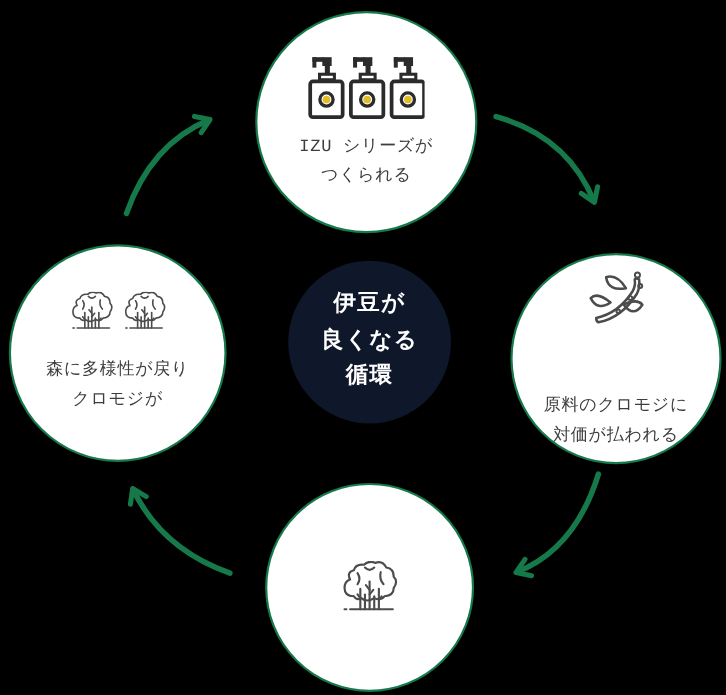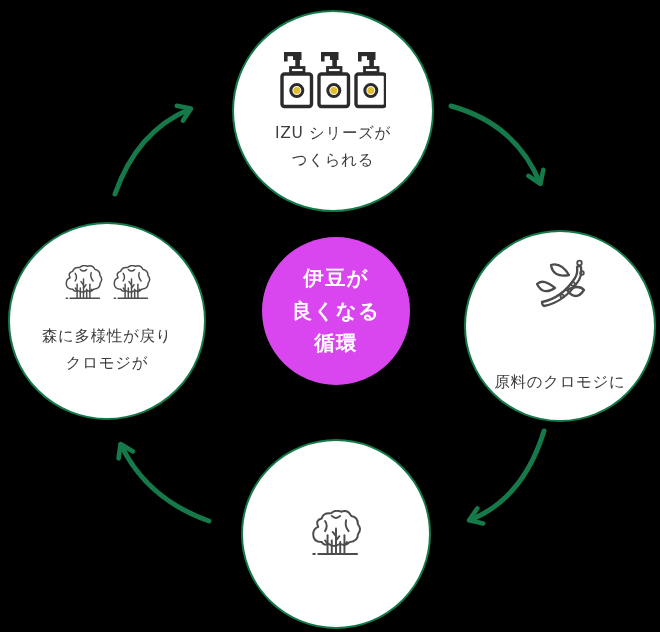--- a/index.html
+++ b/index.html
@@ -2,21 +2,21 @@
 <html><head>
 <meta charset="utf-8">
 <style>
   html,body{margin:0;padding:0;}
   body{
     width:660px;height:632px;
     background:#000000;
     font-family:"DejaVu Sans","Liberation Sans",sans-serif;
     position:relative;overflow:hidden;
   }
-  .stage{position:absolute;inset:0;width:660px;height:632px;}
+  .stage{position:absolute;inset:0;width:660px;height:632px;font-family:Liberation Mono, monospace;}
 
   
   .node{
     position:absolute;
     background:#ffffff;
     border:2px solid #15794a;
     border-radius:50%;
     box-sizing:border-box;
     display:flex;flex-direction:column;
     align-items:center;justify-content:center;
@@ -33,21 +33,21 @@
   .node .label span{display:block;}
 
   #node-top   {left:232px;top:10px; width:202px;height:202px;}
   #node-right {left:464px;top:230px;width:192px;height:192px;gap:48px;}
   #node-bottom{left:241px;top:439px;width:190px;height:190px;}
   #node-left  {left:8px;  top:222px;width:198px;height:198px;gap:10px;}
 
   
   .center-circle{
     position:absolute;left:262px;top:237px;width:148px;height:148px;
-    background:#d946ef;border-radius:50%;
+    background:#0f172a;border-radius:50%;
     display:flex;align-items:center;justify-content:center;text-align:center;
   }
   .center-circle .label{
     color:#ffffff;font-weight:bold;
     font-size:20.5px;line-height:1.6;letter-spacing:0.06em;
   }
   .center-circle .label span{display:block;}
 
   
   .arrows{position:absolute;inset:0;pointer-events:none;}
@@ -163,20 +163,21 @@
         </g>
 
         <circle class="bud" cx="45.5" cy="7" r="2.3"></circle>
         <circle class="bud" cx="48" cy="17" r="1.8"></circle>
         <circle class="bud" cx="39" cy="28" r="1.8"></circle>
         <circle class="bud" cx="28" cy="40" r="1.6"></circle>
       </svg>
     </div>
     <div class="label">
       <span>原料のクロモジに</span>
+      <span>対価が払われる</span>
     </div>
   </div>
 
   <div class="node" id="node-bottom">
     <div class="icon">
       <svg width="54" height="49" viewBox="0 0 64 58">
           <use href="#tree-grove"></use>
         </svg>
     </div>
   </div>

